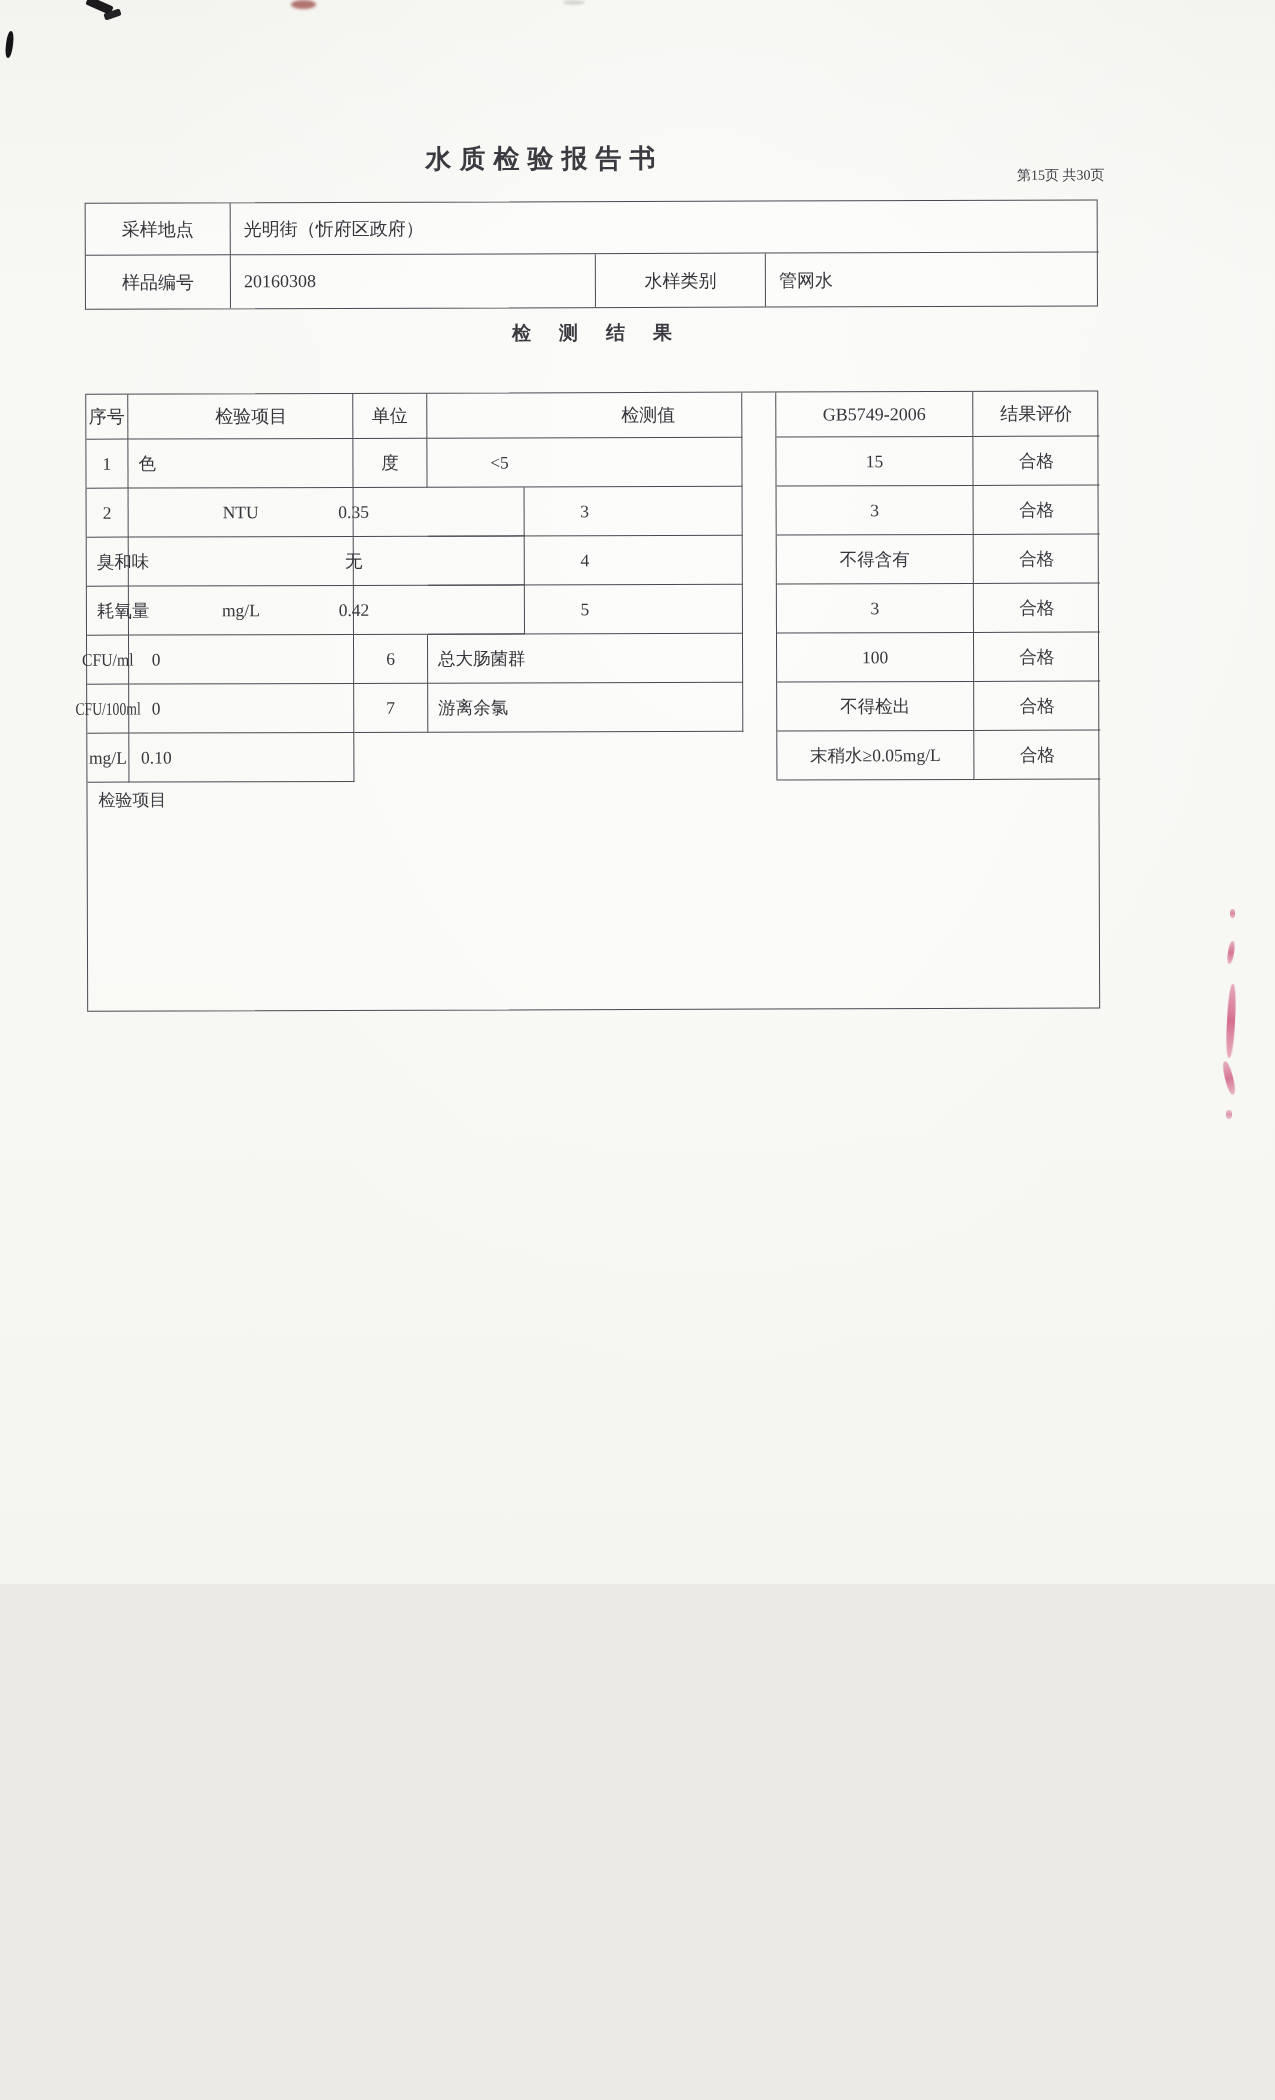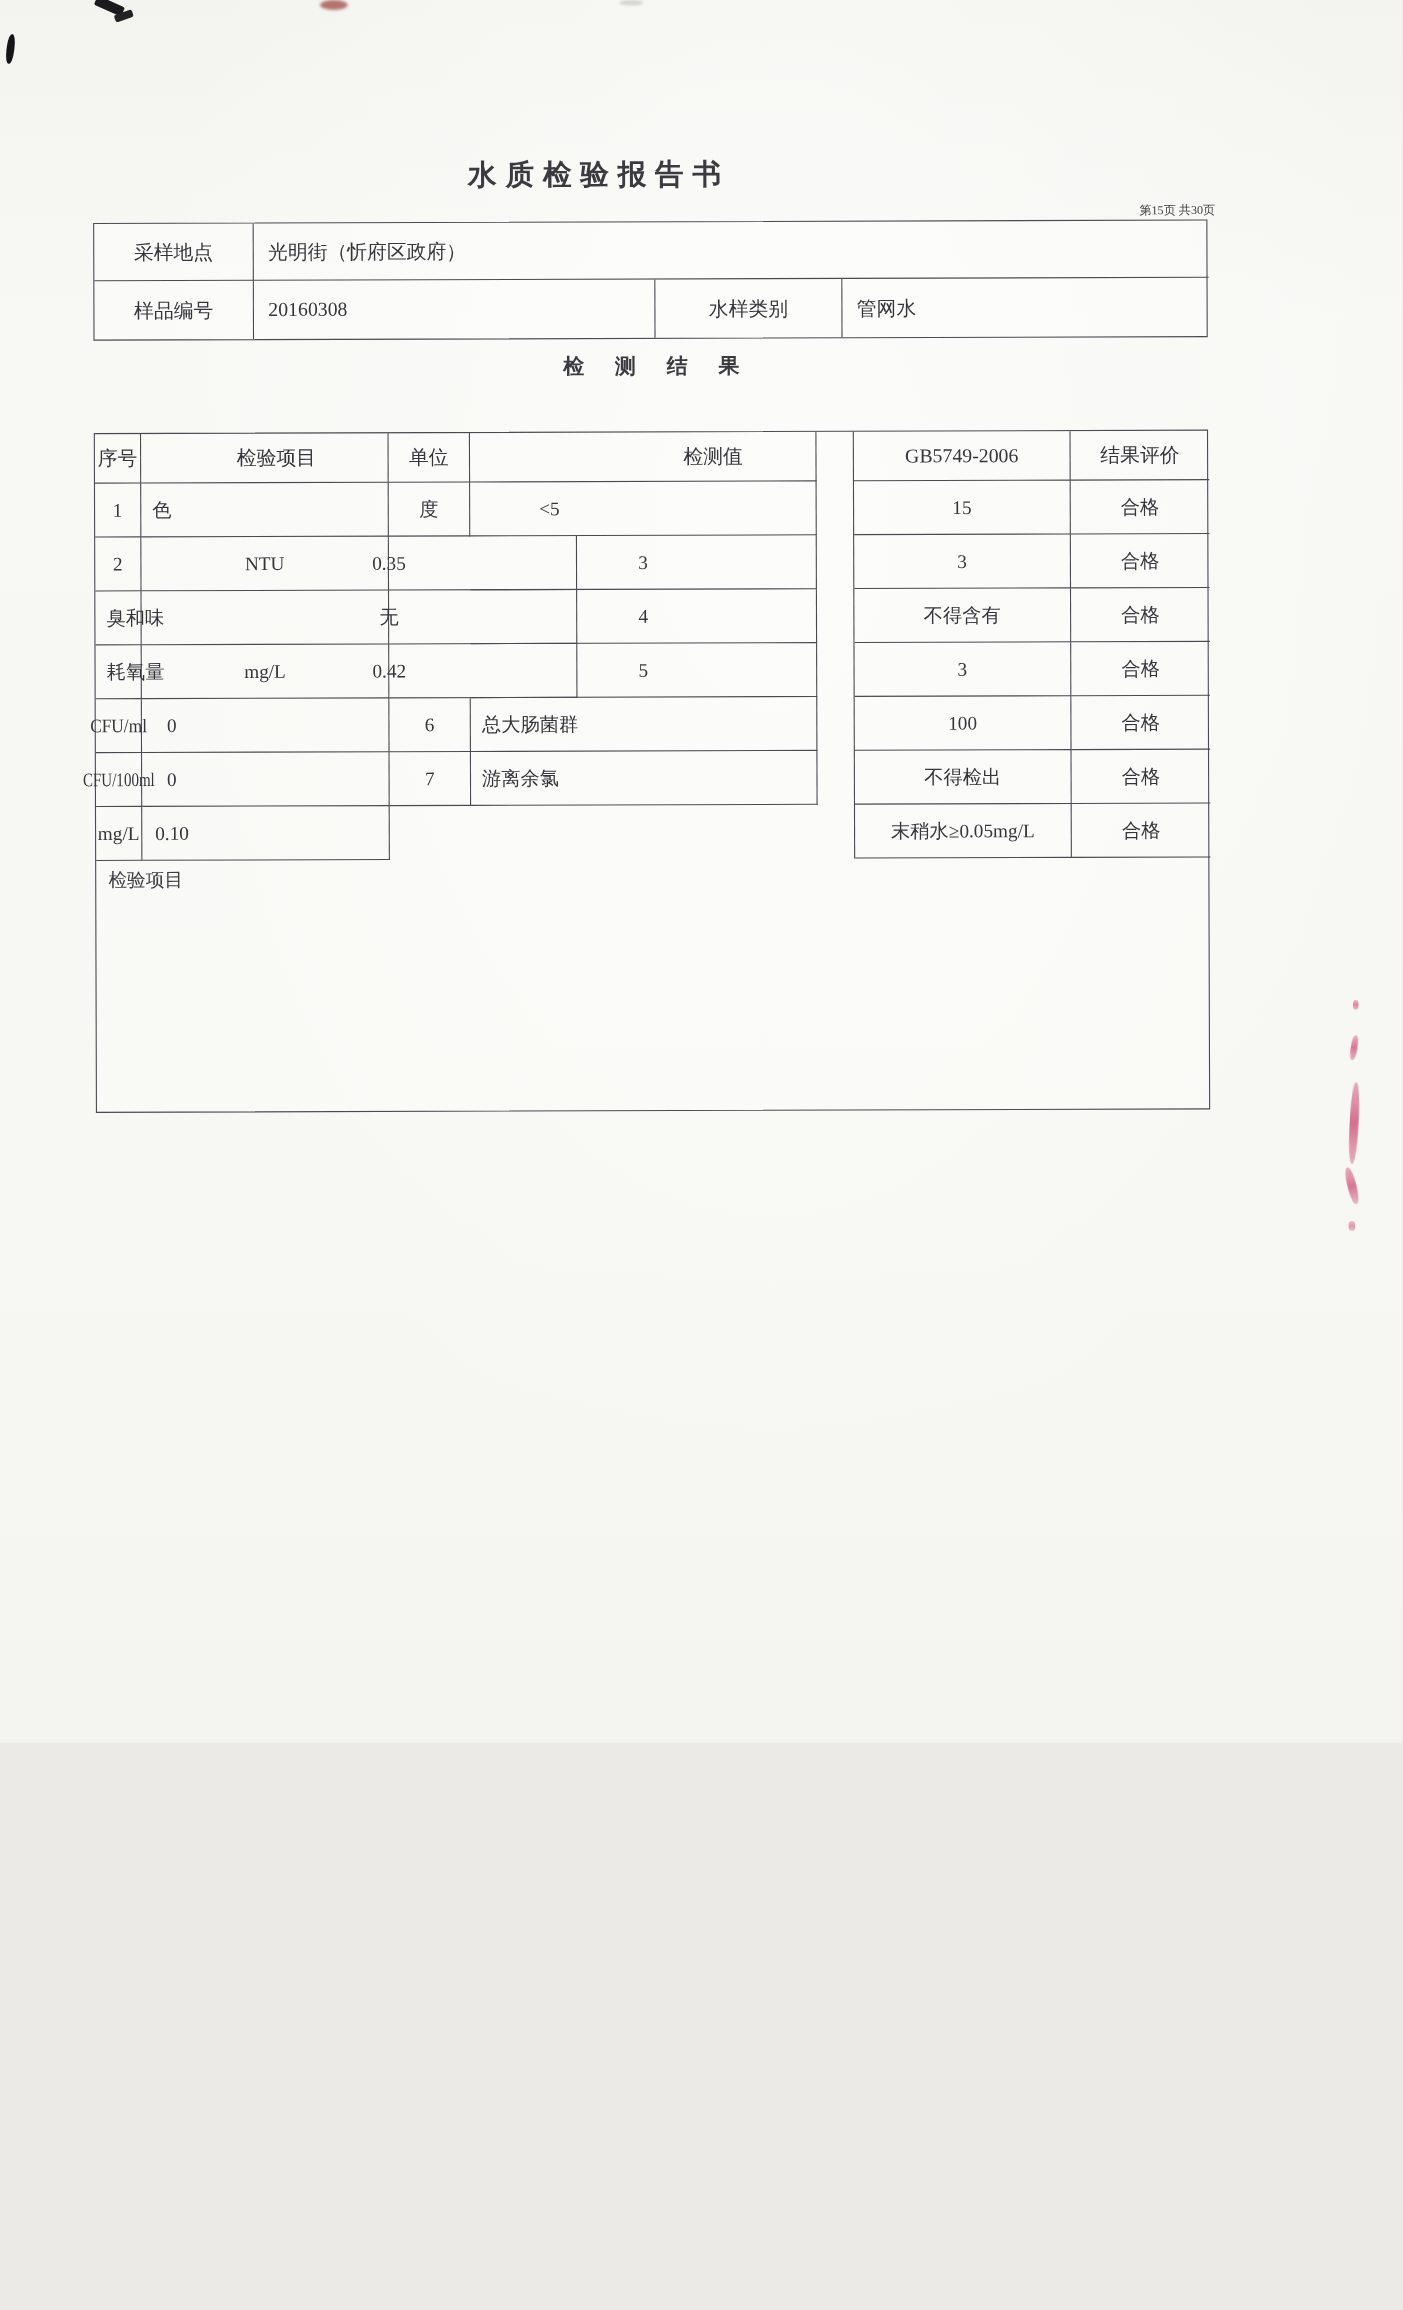--- a/index.html
+++ b/index.html
@@ -24,22 +24,22 @@
   }
   .content{position:absolute;inset:0;transform:rotate(-0.18deg);transform-origin:50% 20%;}
 
   
   .doc-title{
     position:absolute;left:426px;top:141px;
     font-size:26px;font-weight:600;letter-spacing:8px;
     color:#3a3a40;white-space:nowrap;
   }
   .page-info{
-    position:absolute;right:170px;top:185px;
-    font-size:11px;color:#3c3c42;white-space:nowrap;
+    position:absolute;right:170px;top:168px;
+    font-size:14px;color:#3c3c42;white-space:nowrap;
   }
   .section-heading{
     position:absolute;left:512px;top:320px;
     font-size:19px;font-weight:600;letter-spacing:28px;
     color:#3a3a40;white-space:nowrap;
   }
 
   
   .sample-table{
     position:absolute;left:85px;top:201px;

